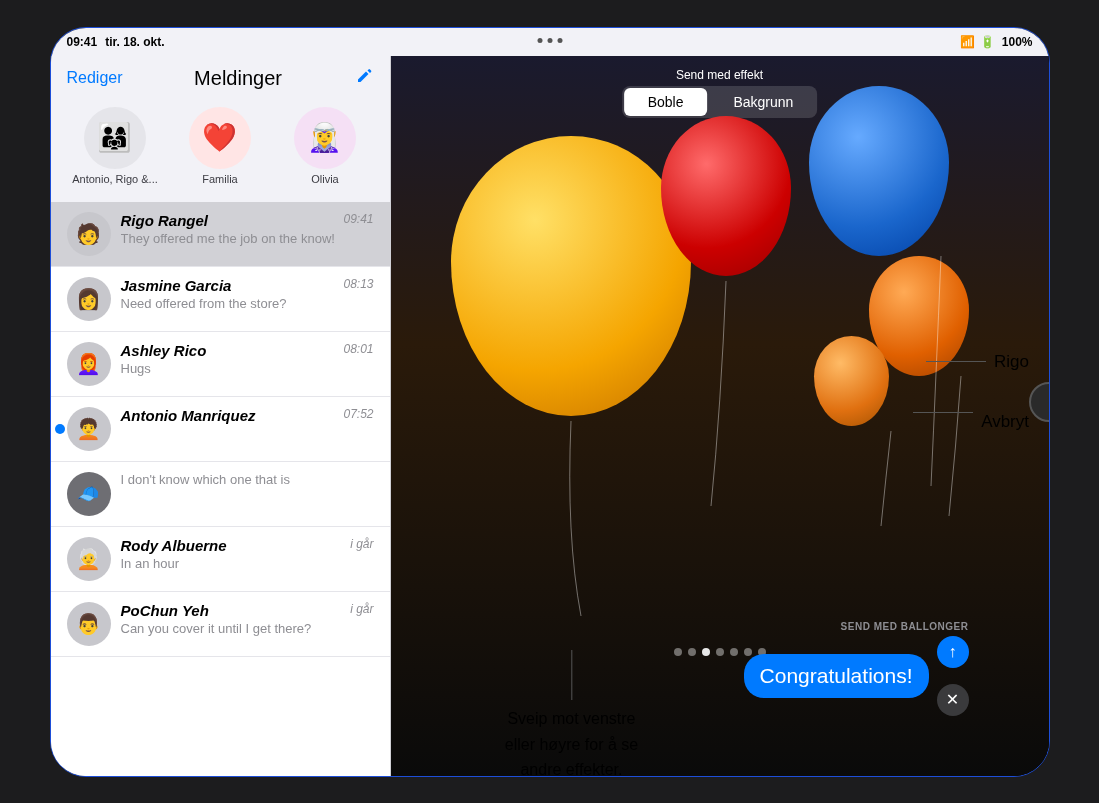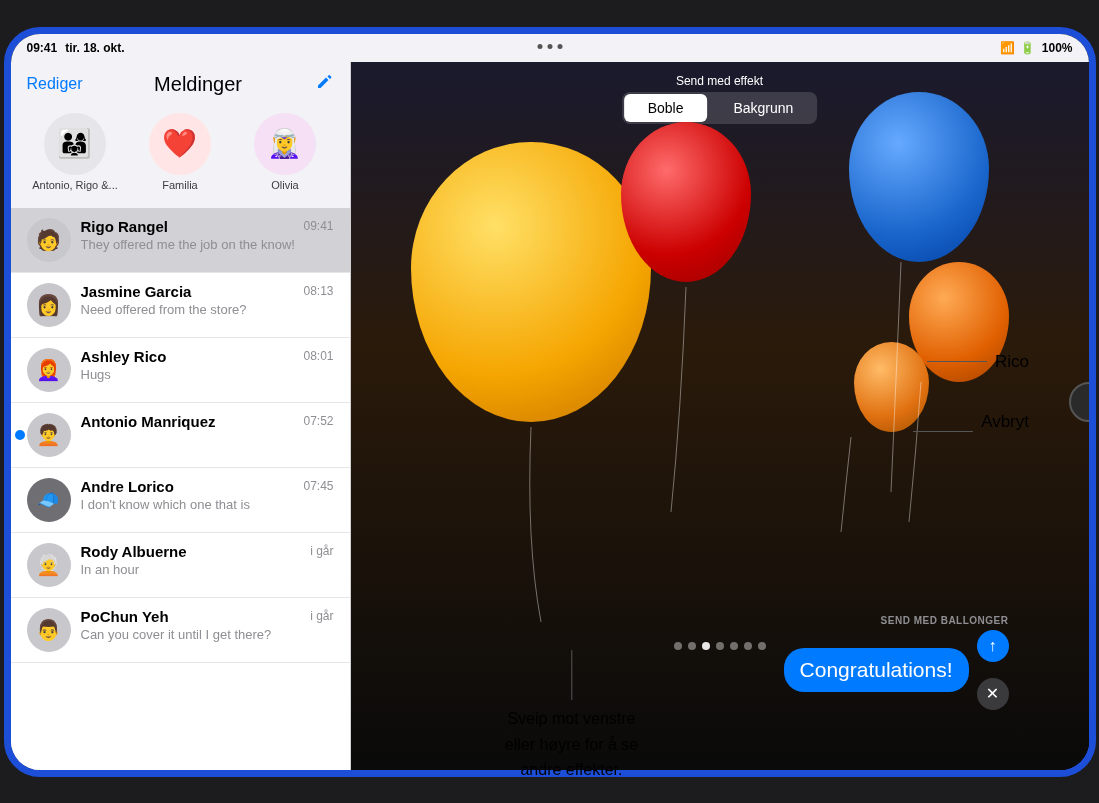--- a/index.html
+++ b/index.html
@@ -6,25 +6,25 @@
     body {
       width: 1099px;
       height: 803px;
       background: #1c1c1e;
       display: flex;
       justify-content: center;
       align-items: center;
       font-family: -apple-system, 'Helvetica Neue', sans-serif;
     }
     .ipad-frame {
-      width: 1092px;
+      width: 1000px;
       height: 750px;
       background: #1a1a1a;
       border-radius: 36px;
-      border: 7px solid #1d4ed8;
+      border: 1px solid #1d4ed8;
       position: relative;
       overflow: hidden;
       display: flex;
       flex-direction: column;
     }
     .status-bar {
       background: #f2f2f7;
       height: 28px;
       display: flex;
       align-items: center;
@@ -139,22 +139,22 @@
       align-items: center;
       justify-content: center;
       font-size: 20px;
       margin-right: 10px;
       flex-shrink: 0;
     }
     .conv-body { flex: 1; min-width: 0; }
     .conv-top {
       display: flex;
       justify-content: space-between;
-      align-items: center;
       margin-bottom: 2px;
+      font-style: italic;
     }
     .conv-name {
       font-size: 15px;
       font-weight: 600;
       color: #000;
     }
     .conv-time {
       font-size: 12px;
       color: #8e8e93;
       flex-shrink: 0;
@@ -483,24 +483,20 @@
               <div class="conv-top">
                 <span class="conv-name">Antonio Manriquez</span>
                 <span class="conv-time">07:52</span>
               </div>
             </div>
           </div>
 
           <div class="conv-item">
             <div class="conv-avatar" style="background:#6e6e73; font-size:18px;">🧢</div>
             <div class="conv-body">
-              <div class="conv-top">
-                <span class="conv-name">Andre Lorico</span>
-                <span class="conv-time">07:45</span>
-              </div>
               <div class="conv-preview multiline">I don't know which one that is</div>
             </div>
           </div>
 
           <div class="conv-item">
             <div class="conv-avatar">🧑‍🦳</div>
             <div class="conv-body">
               <div class="conv-top">
                 <span class="conv-name">Rody Albuerne</span>
                 <span class="conv-time">i går</span>
@@ -582,25 +578,25 @@
       </div>
 
     </div>
 
     <div class="home-button"></div>
   </div>
 
   <div style="position:absolute; right:70px; top:calc(50% - 50px);">
     <div style="display:flex;align-items:center;gap:8px;">
       <div style="width:60px;height:1px;background:#555;"></div>
-      <span style="font-size:17px;color:#000;">Rico</span>
+      <span style="font-size:17px;color:#000;">Rigo</span>
     </div>
   </div>
   <div style="position:absolute; right:70px; top:calc(50% + 10px);">
-    <div style="display:flex;align-items:flex-end;gap:8px;">
+    <div style="display:flex;align-items:flex-start;gap:8px;">
       <div style="width:60px;height:1px;background:#555;"></div>
       <span style="font-size:17px;color:#000;">Avbryt</span>
     </div>
   </div>
 
   <div style="position:absolute; bottom:20px; left:52%; transform:translateX(-50%); text-align:center; display:flex; flex-direction:column; align-items:center;">
     <div style="width:1px;height:50px;background:#555;"></div>
     <div style="font-size:16px;color:#000;line-height:1.6;text-align:center;margin-top:6px;">
       Sveip mot venstre<br>eller høyre for å se<br>andre effekter.
     </div>

